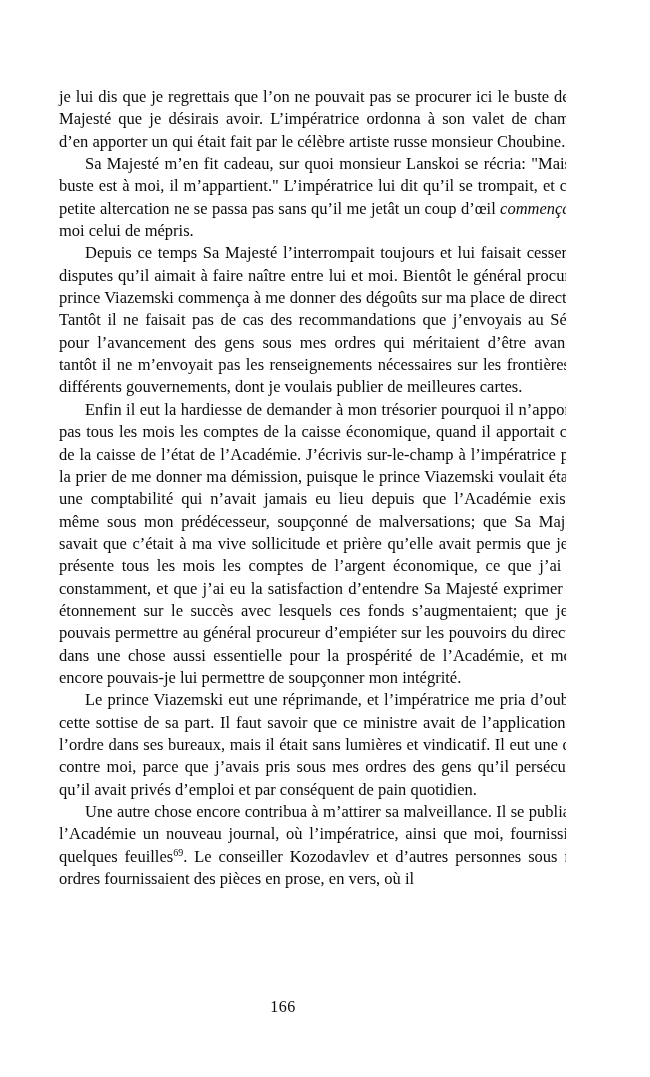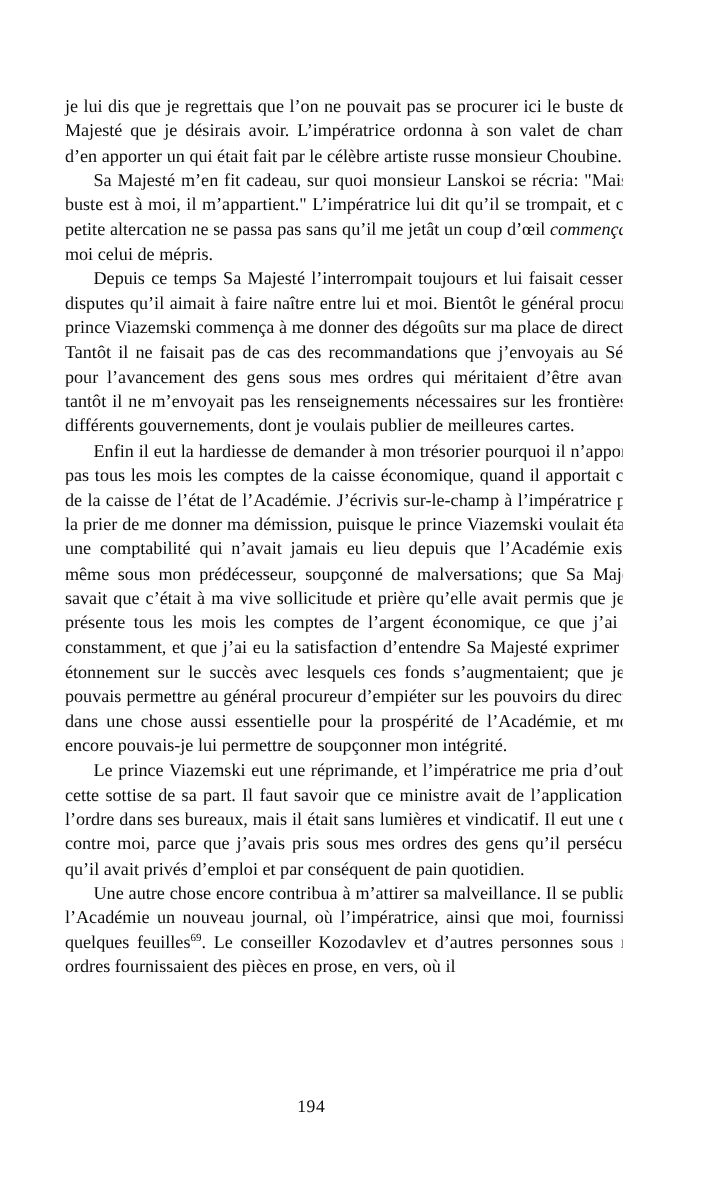--- a/index.html
+++ b/index.html
@@ -55,14 +55,14 @@
 
 <div class="page">
   <div class="text-block" id="paragraphs">
       <p class="no-indent"><span>je lui dis que je regrettais que l’on ne pouvait pas se procurer ici le buste de Sa Majesté que je désirais avoir. L’impératrice ordonna à son valet de chambre d’en apporter un qui était fait par le célèbre artiste russe monsieur Choubine.</span></p>
       <p class="indent"><span>Sa Majesté m’en fit cadeau, sur quoi monsieur Lanskoi se récria: "Mais ce buste est à moi, il m’appartient." L’impératrice lui dit qu’il se trompait, et cette petite altercation ne se passa pas sans qu’il me jetât un coup d’œil </span><i>commença</i><span>, et moi celui de mépris.</span></p>
       <p class="indent"><span>Depuis ce temps Sa Majesté l’interrompait toujours et lui faisait cesser les disputes qu’il aimait à faire naître entre lui et moi. Bientôt le général procureur prince Viazemski commença à me donner des dégoûts sur ma place de directeur. Tantôt il ne faisait pas de cas des recommandations que j’envoyais au Sénat, pour l’avancement des gens sous mes ordres qui méritaient d’être avancés; tantôt il ne m’envoyait pas les renseignements nécessaires sur les frontières de différents gouvernements, dont je voulais publier de meilleures cartes.</span></p>
       <p class="indent"><span>Enfin il eut la hardiesse de demander à mon trésorier pourquoi il n’apportait pas tous les mois les comptes de la caisse économique, quand il apportait ceux de la caisse de l’état de l’Académie. J’écrivis sur-le-champ à l’impératrice pour la prier de me donner ma démission, puisque le prince Viazemski voulait établir une comptabilité qui n’avait jamais eu lieu depuis que l’Académie existait, même sous mon prédécesseur, soupçonné de malversations; que Sa Majesté savait que c’était à ma vive sollicitude et prière qu’elle avait permis que je lui présente tous les mois les comptes de l’argent économique, ce que j’ai fait constamment, et que j’ai eu la satisfaction d’entendre Sa Majesté exprimer son étonnement sur le succès avec lesquels ces fonds s’augmentaient; que je ne pouvais permettre au général procureur d’empiéter sur les pouvoirs du directeur dans une chose aussi essentielle pour la prospérité de l’Académie, et moins encore pouvais-je lui permettre de soupçonner mon intégrité.</span></p>
       <p class="indent"><span>Le prince Viazemski eut une réprimande, et l’impératrice me pria d’oublier cette sottise de sa part. Il faut savoir que ce ministre avait de l’application, de l’ordre dans ses bureaux, mais il était sans lumières et vindicatif. Il eut une dent contre moi, parce que j’avais pris sous mes ordres des gens qu’il persécutait, qu’il avait privés d’emploi et par conséquent de pain quotidien.</span></p>
       <p class="indent"><span>Une autre chose encore contribua à m’attirer sa malveillance. Il se publiait à l’Académie un nouveau journal, où l’impératrice, ainsi que moi, fournissions quelques feuilles</span><sup>69</sup><span>. Le conseiller Kozodavlev et d’autres personnes sous mes ordres fournissaient des pièces en prose, en vers, où il</span></p>
     </div>
-  <div class="page-number">194</div>
+  <div class="page-number">166</div>
 </div>
 
 </body></html>

